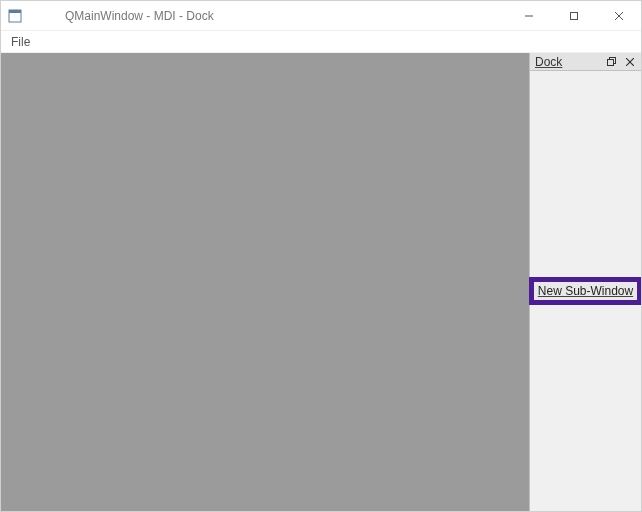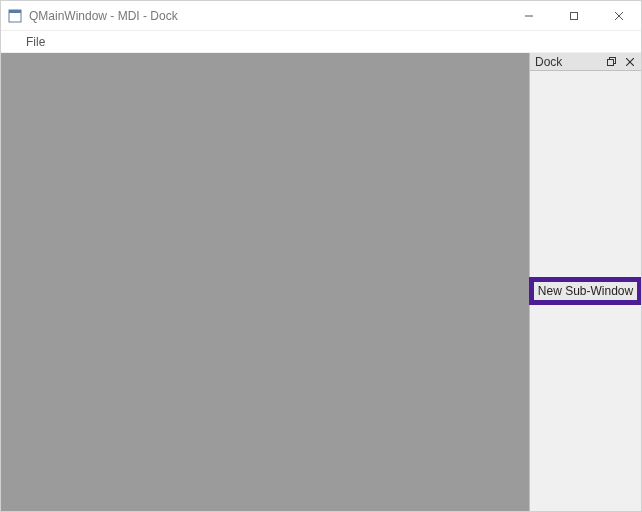--- a/index.html
+++ b/index.html
@@ -23,55 +23,56 @@
       color: #777;
     }
     .titlebar-icon {
       width: 16px;
       height: 16px;
       margin-right: 6px;
       display: inline-flex;
       align-items: center;
       justify-content: center;
     }
-    .titlebar-title { flex: 1; font-size: 12px; }
+    .titlebar-title { flex: 1; font-size: 12px; margin-left: 36px; }
     .win-controls { display: flex; height: 100%; }
     .win-btn {
       width: 45px;
       height: 100%;
       display: flex;
       align-items: center;
       justify-content: center;
       color: #666;
     }
     .menubar {
       height: 22px;
       background: #fff;
       display: flex;
       align-items: center;
-      padding-left: 19px;
+      padding-left: 4px;
       color: #555;
       border-bottom: 1px solid #f0f0f0;
     }
     .menu-item { padding: 2px 6px; }
     .content {
       display: flex;
       height: calc(100% - 52px);
       width: 100%;
     }
     .mdi-area {
       flex: 1;
       background: #9b9b9b;
     }
     .dock {
       width: 112px;
       background: #f0f0f0;
       border-left: 1px solid #c0c0c0;
       display: flex;
       flex-direction: column;
+      text-decoration: underline;
     }
     .dock-header {
       height: 18px;
       background: #e3e3e3;
       border-bottom: 1px solid #c0c0c0;
       display: flex;
       align-items: center;
       padding: 0 3px;
       font-size: 12px;
       color: #333;

